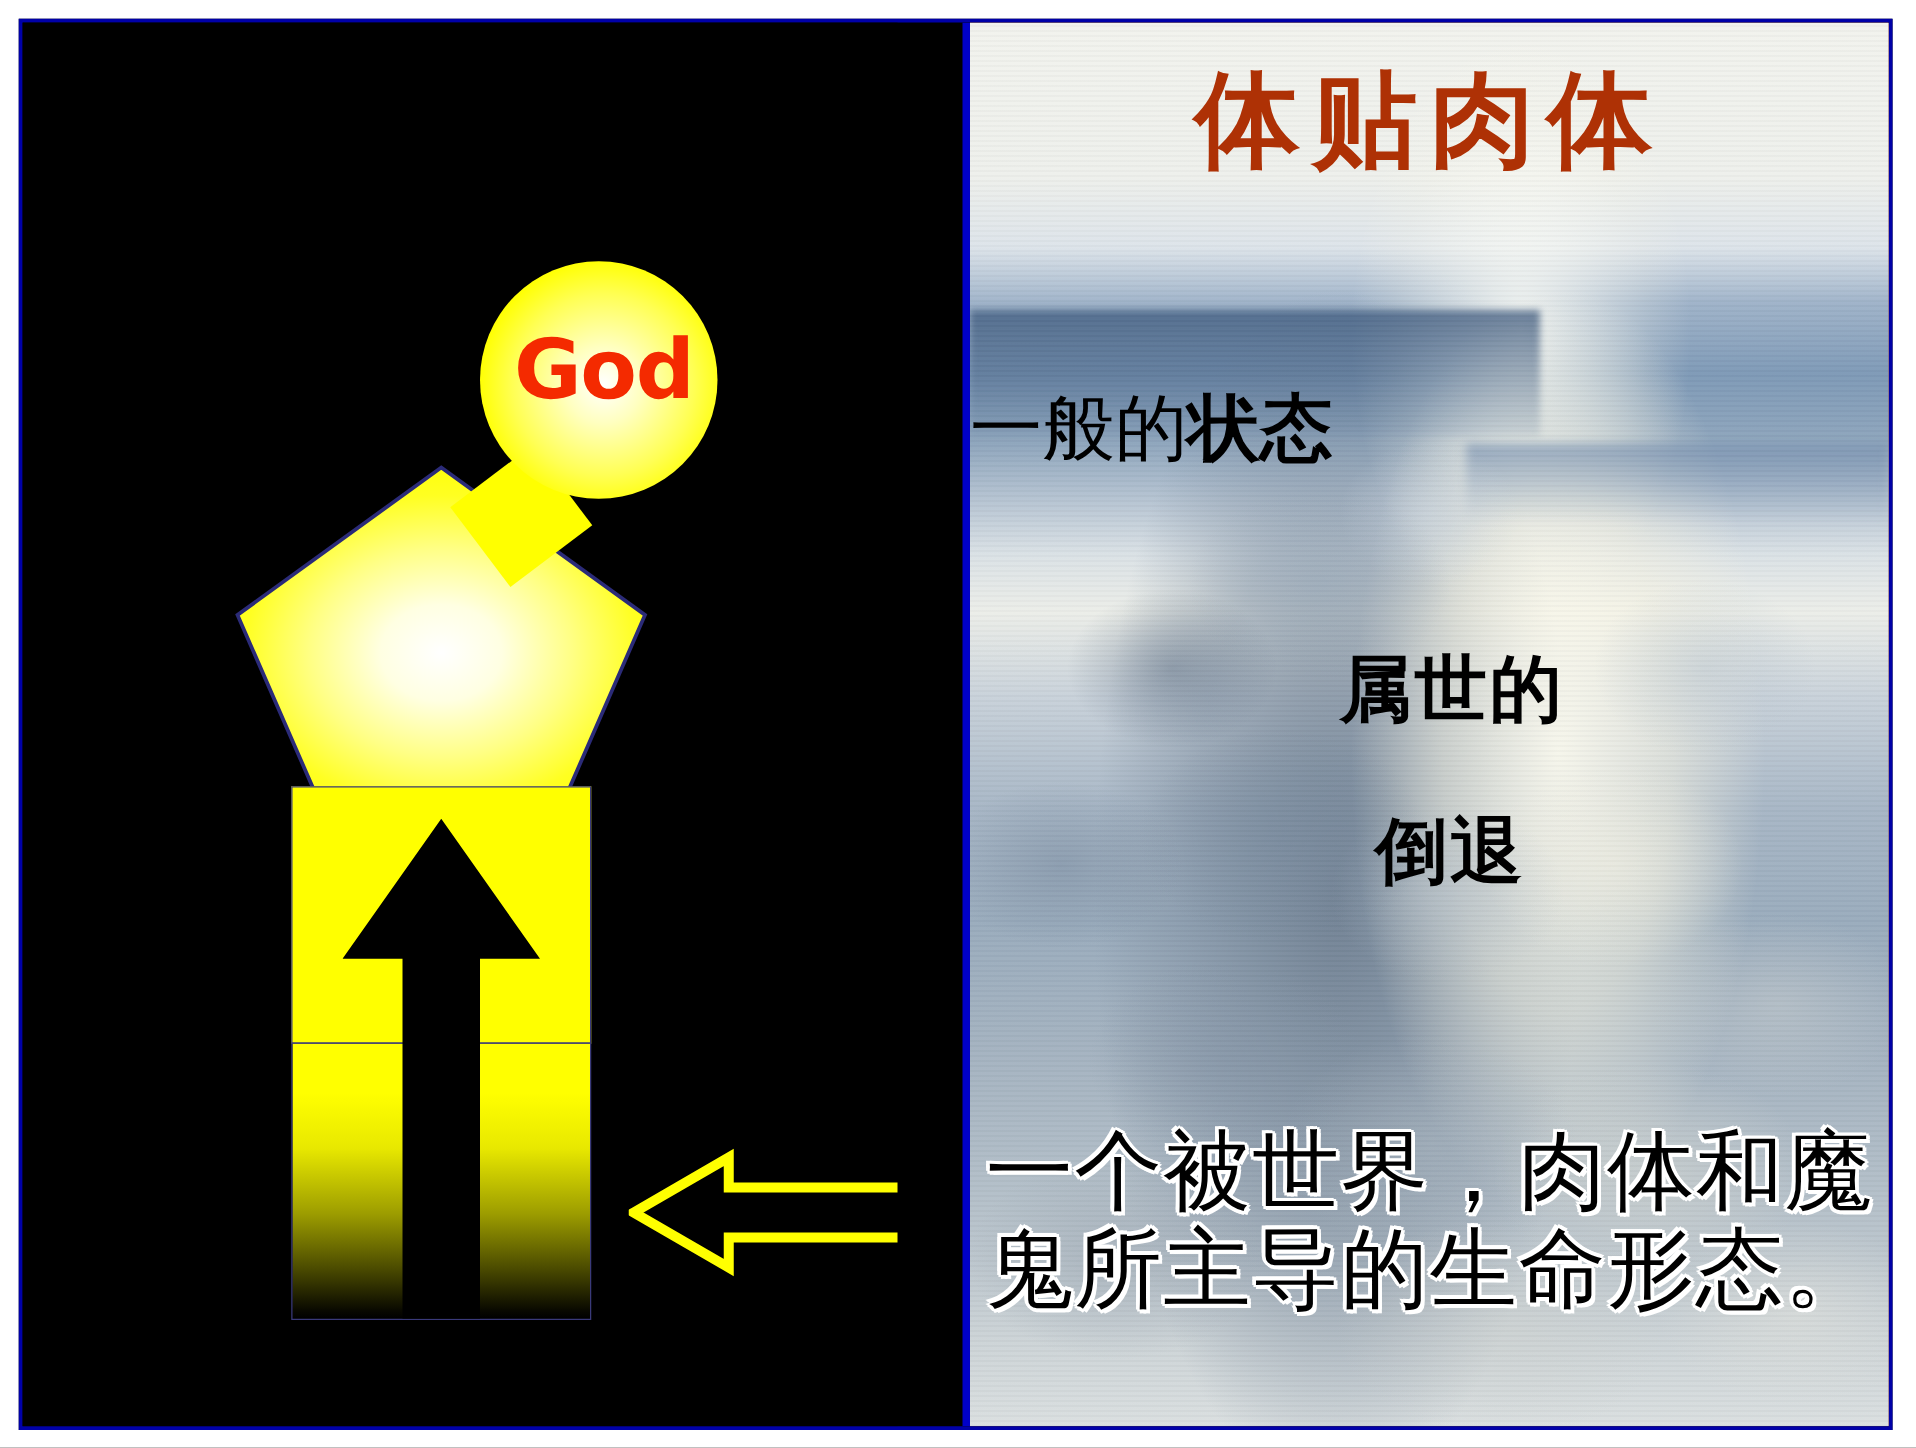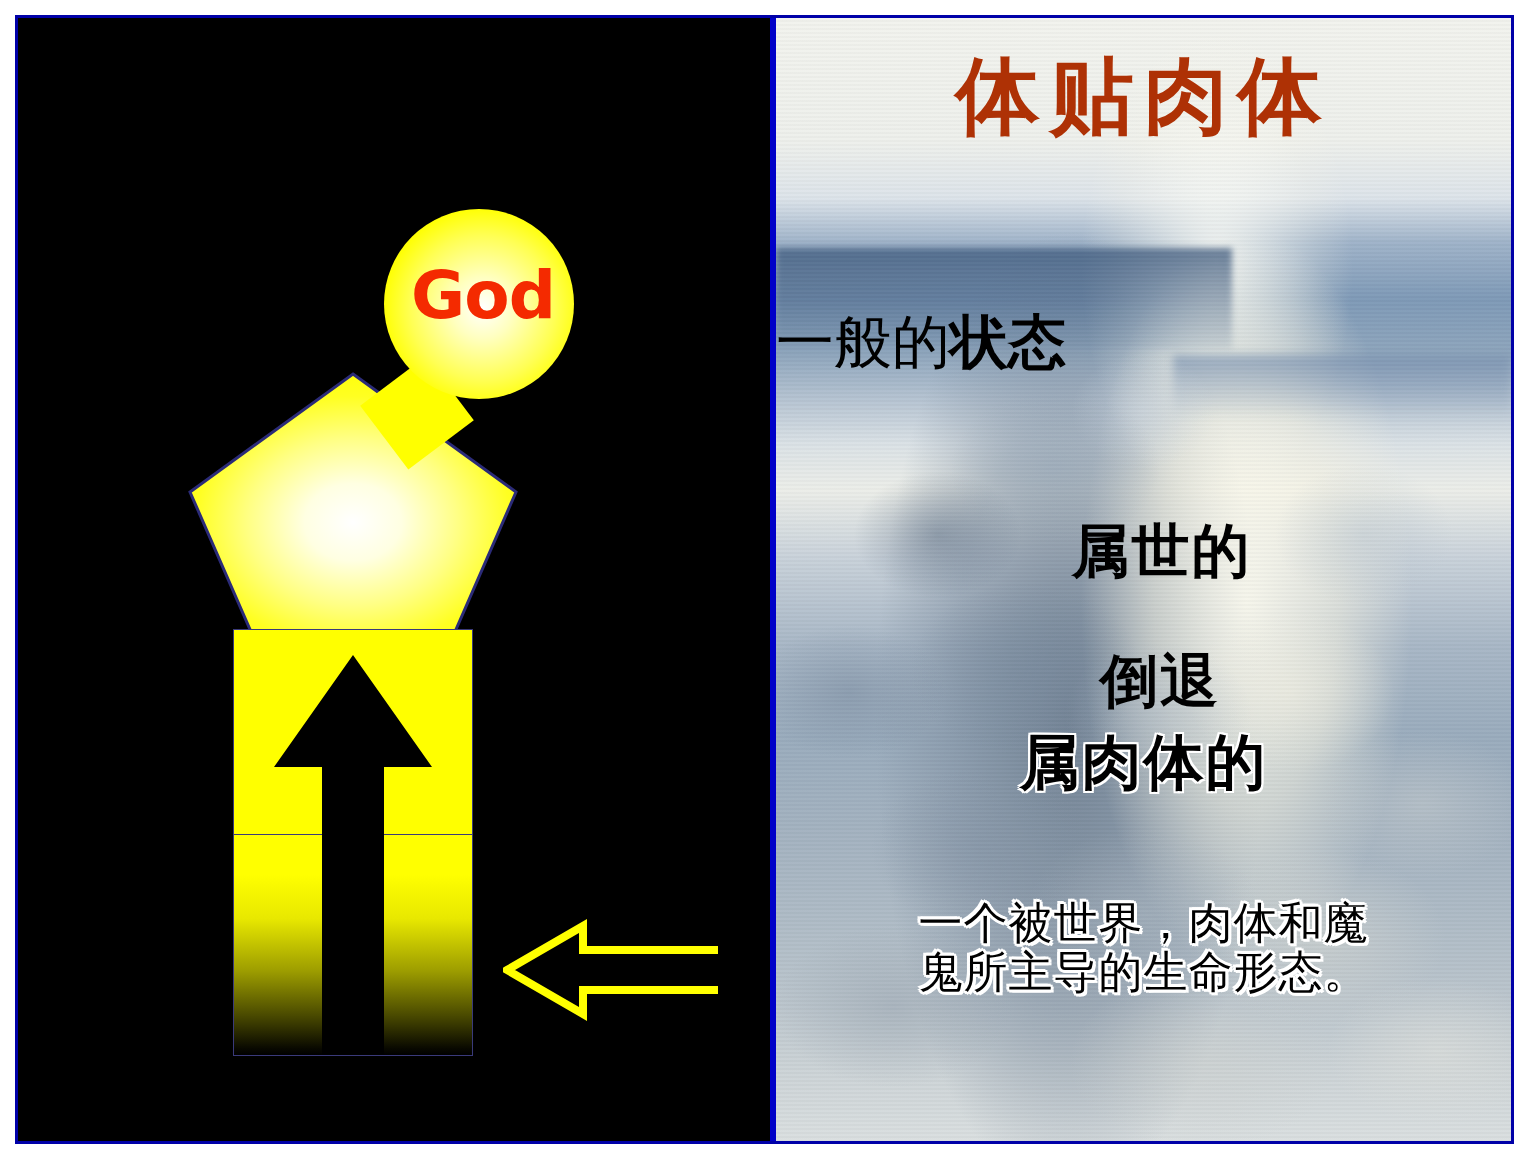--- a/index.html
+++ b/index.html
@@ -301,21 +301,21 @@
     text-shadow:
       -2px -2px 0 #fff, 2px -2px 0 #fff, -2px 2px 0 #fff, 2px 2px 0 #fff,
       0 -2px 0 #fff, 0 2px 0 #fff, -2px 0 0 #fff, 2px 0 0 #fff;
   }
 
   .para {
     position: absolute;
     left: 10px; right: 10px;
     top: 880px;
     text-align: center;
-    font-size: 44px;
+    font-size: 70px;
     line-height: 1.12;
     color: #000000;
     letter-spacing: 1px;
     text-shadow:
       -2px -2px 0 #fff, 2px -2px 0 #fff, -2px 2px 0 #fff, 2px 2px 0 #fff,
       0 -3px 0 #fff, 0 3px 0 #fff, -3px 0 0 #fff, 3px 0 0 #fff,
       -3px -3px 0 #fff, 3px 3px 0 #fff;
   }
   .para .l2 { display: block; }
 </style>
@@ -378,21 +378,20 @@
       <div class="slide-title">体贴肉体</div>
 
       <div class="line-normal">
         <span>一般的</span><span class="strong">状态</span>
       </div>
 
       <div class="line-worldly">属世的</div>
 
       <div class="line-backslide">倒退</div>
 
-      <div class="line-carnal">属肉体的</div>
 
       <div class="para">
         <span class="l1">一个被世界，肉体和魔</span>
         <span class="l2">鬼所主导的生命形态。</span>
       </div>
 
     </div>
   </div>
 
 </div>

